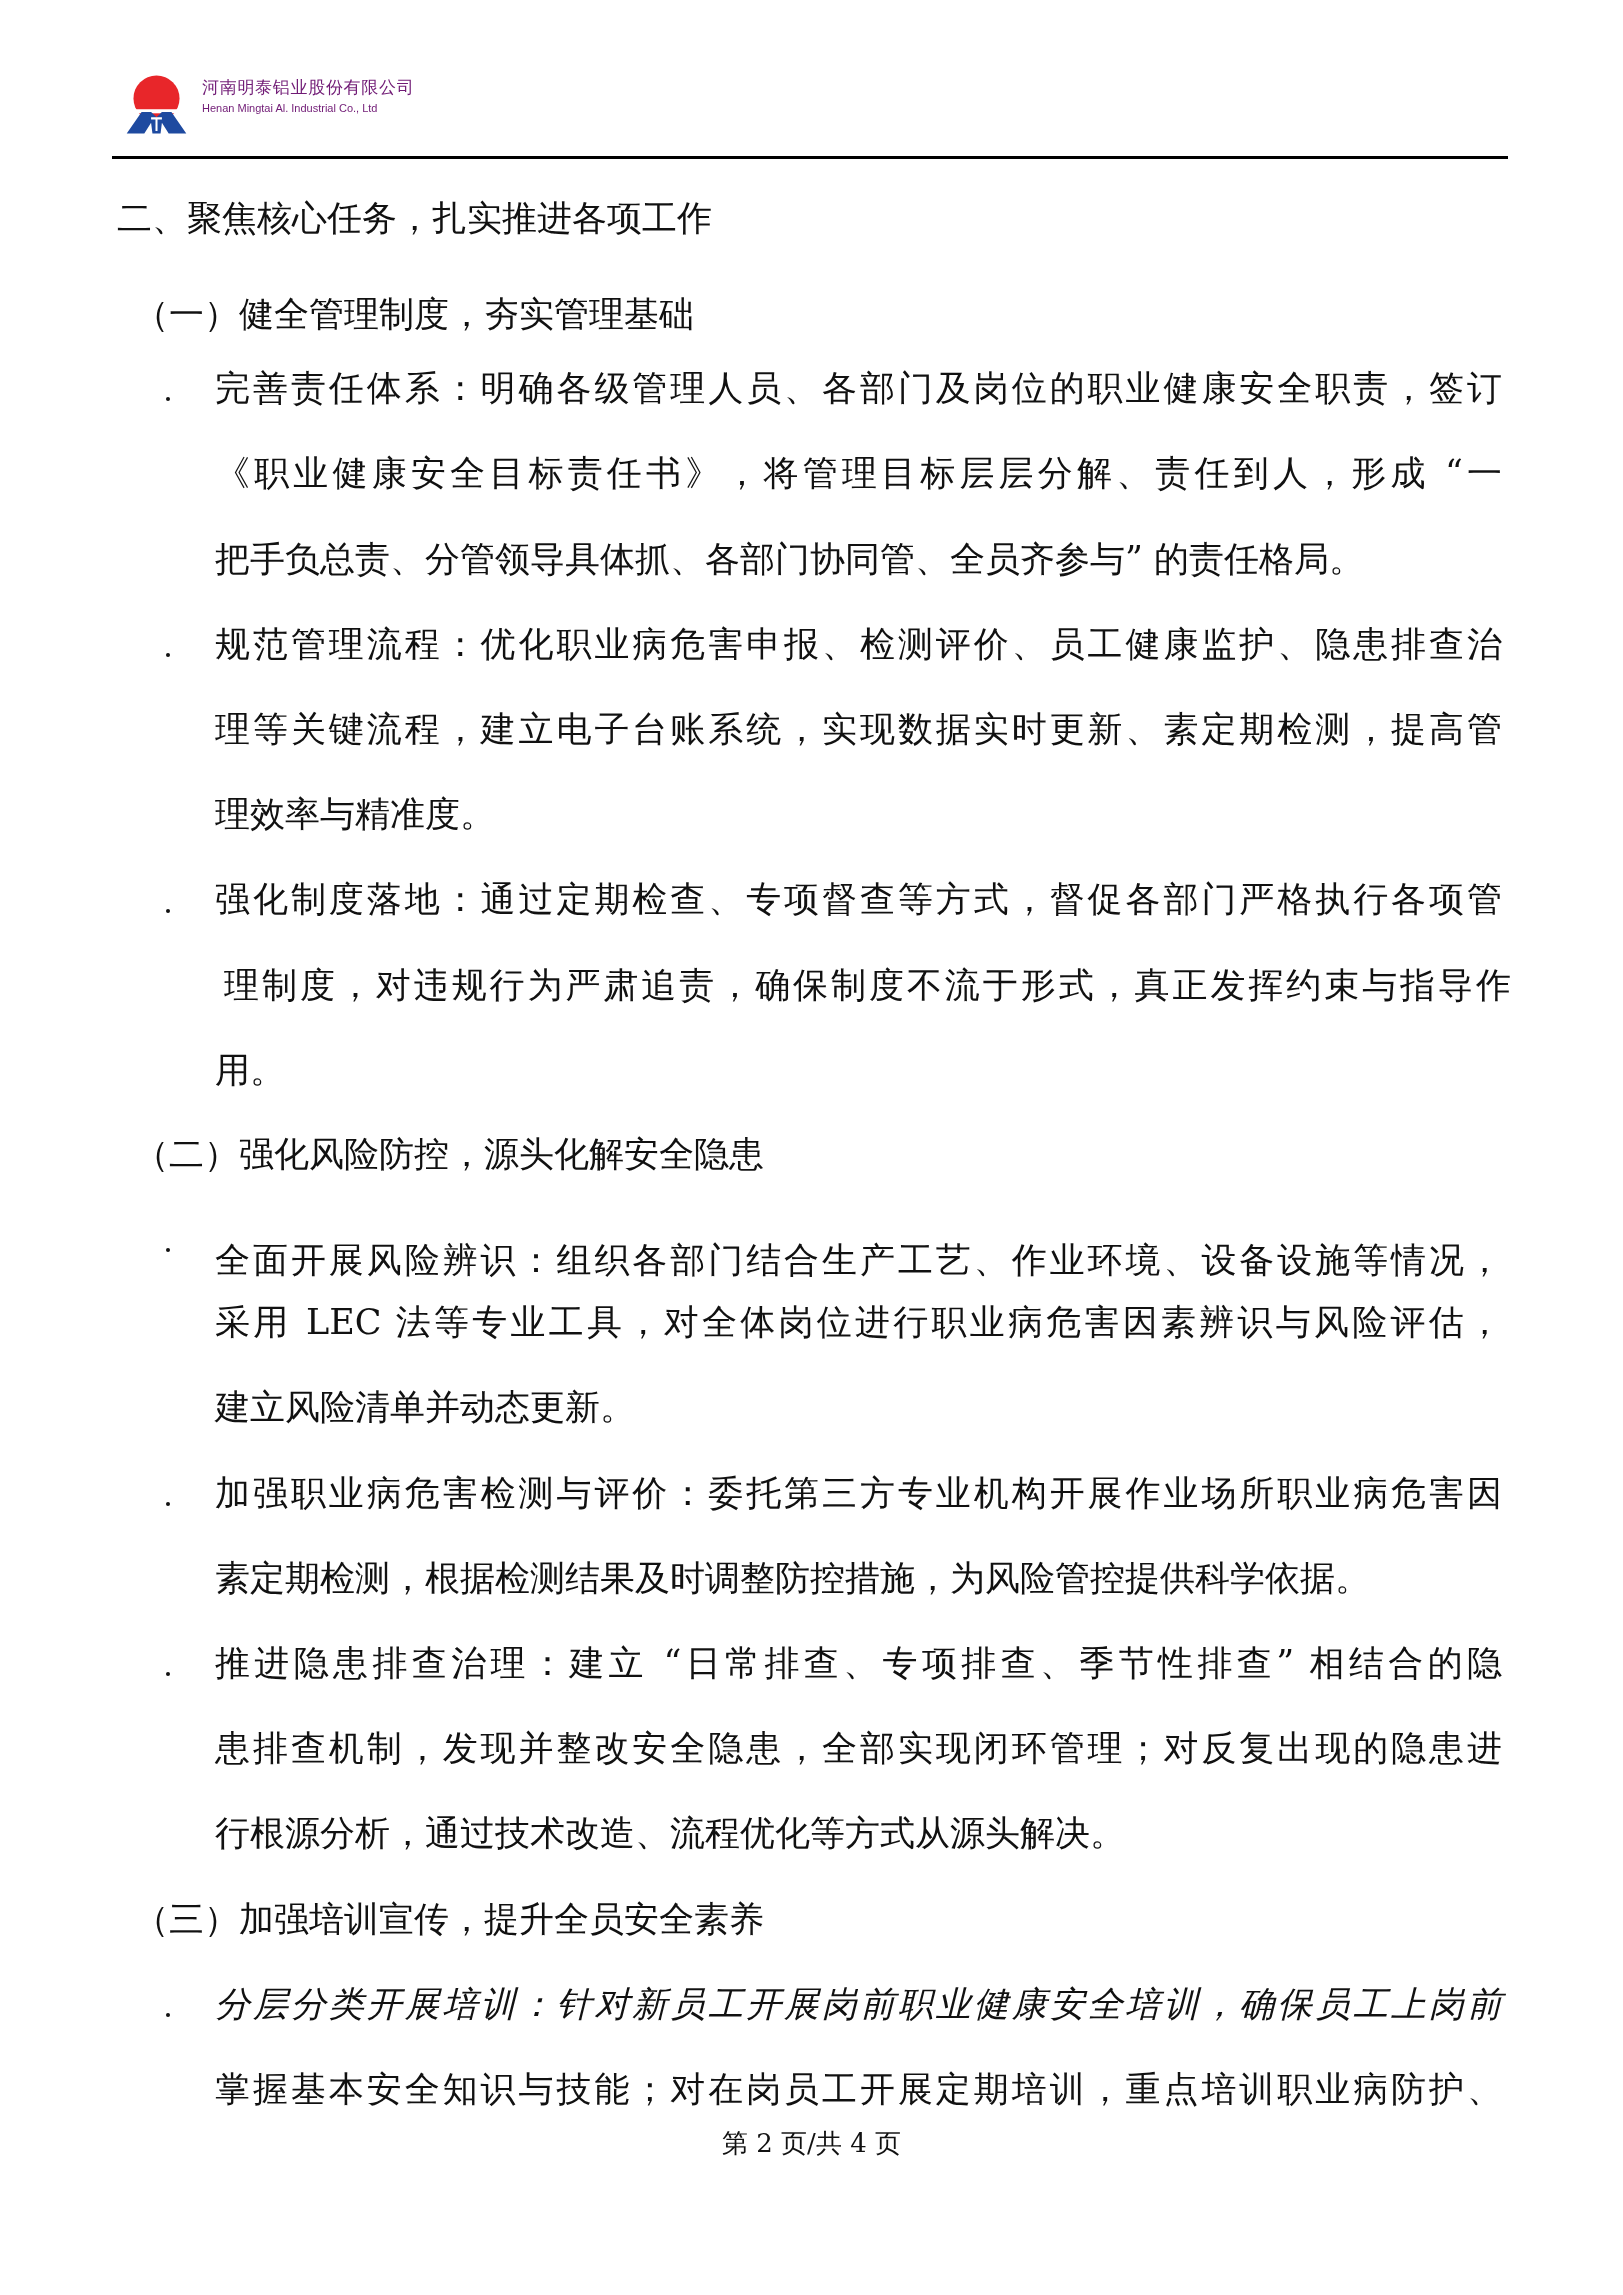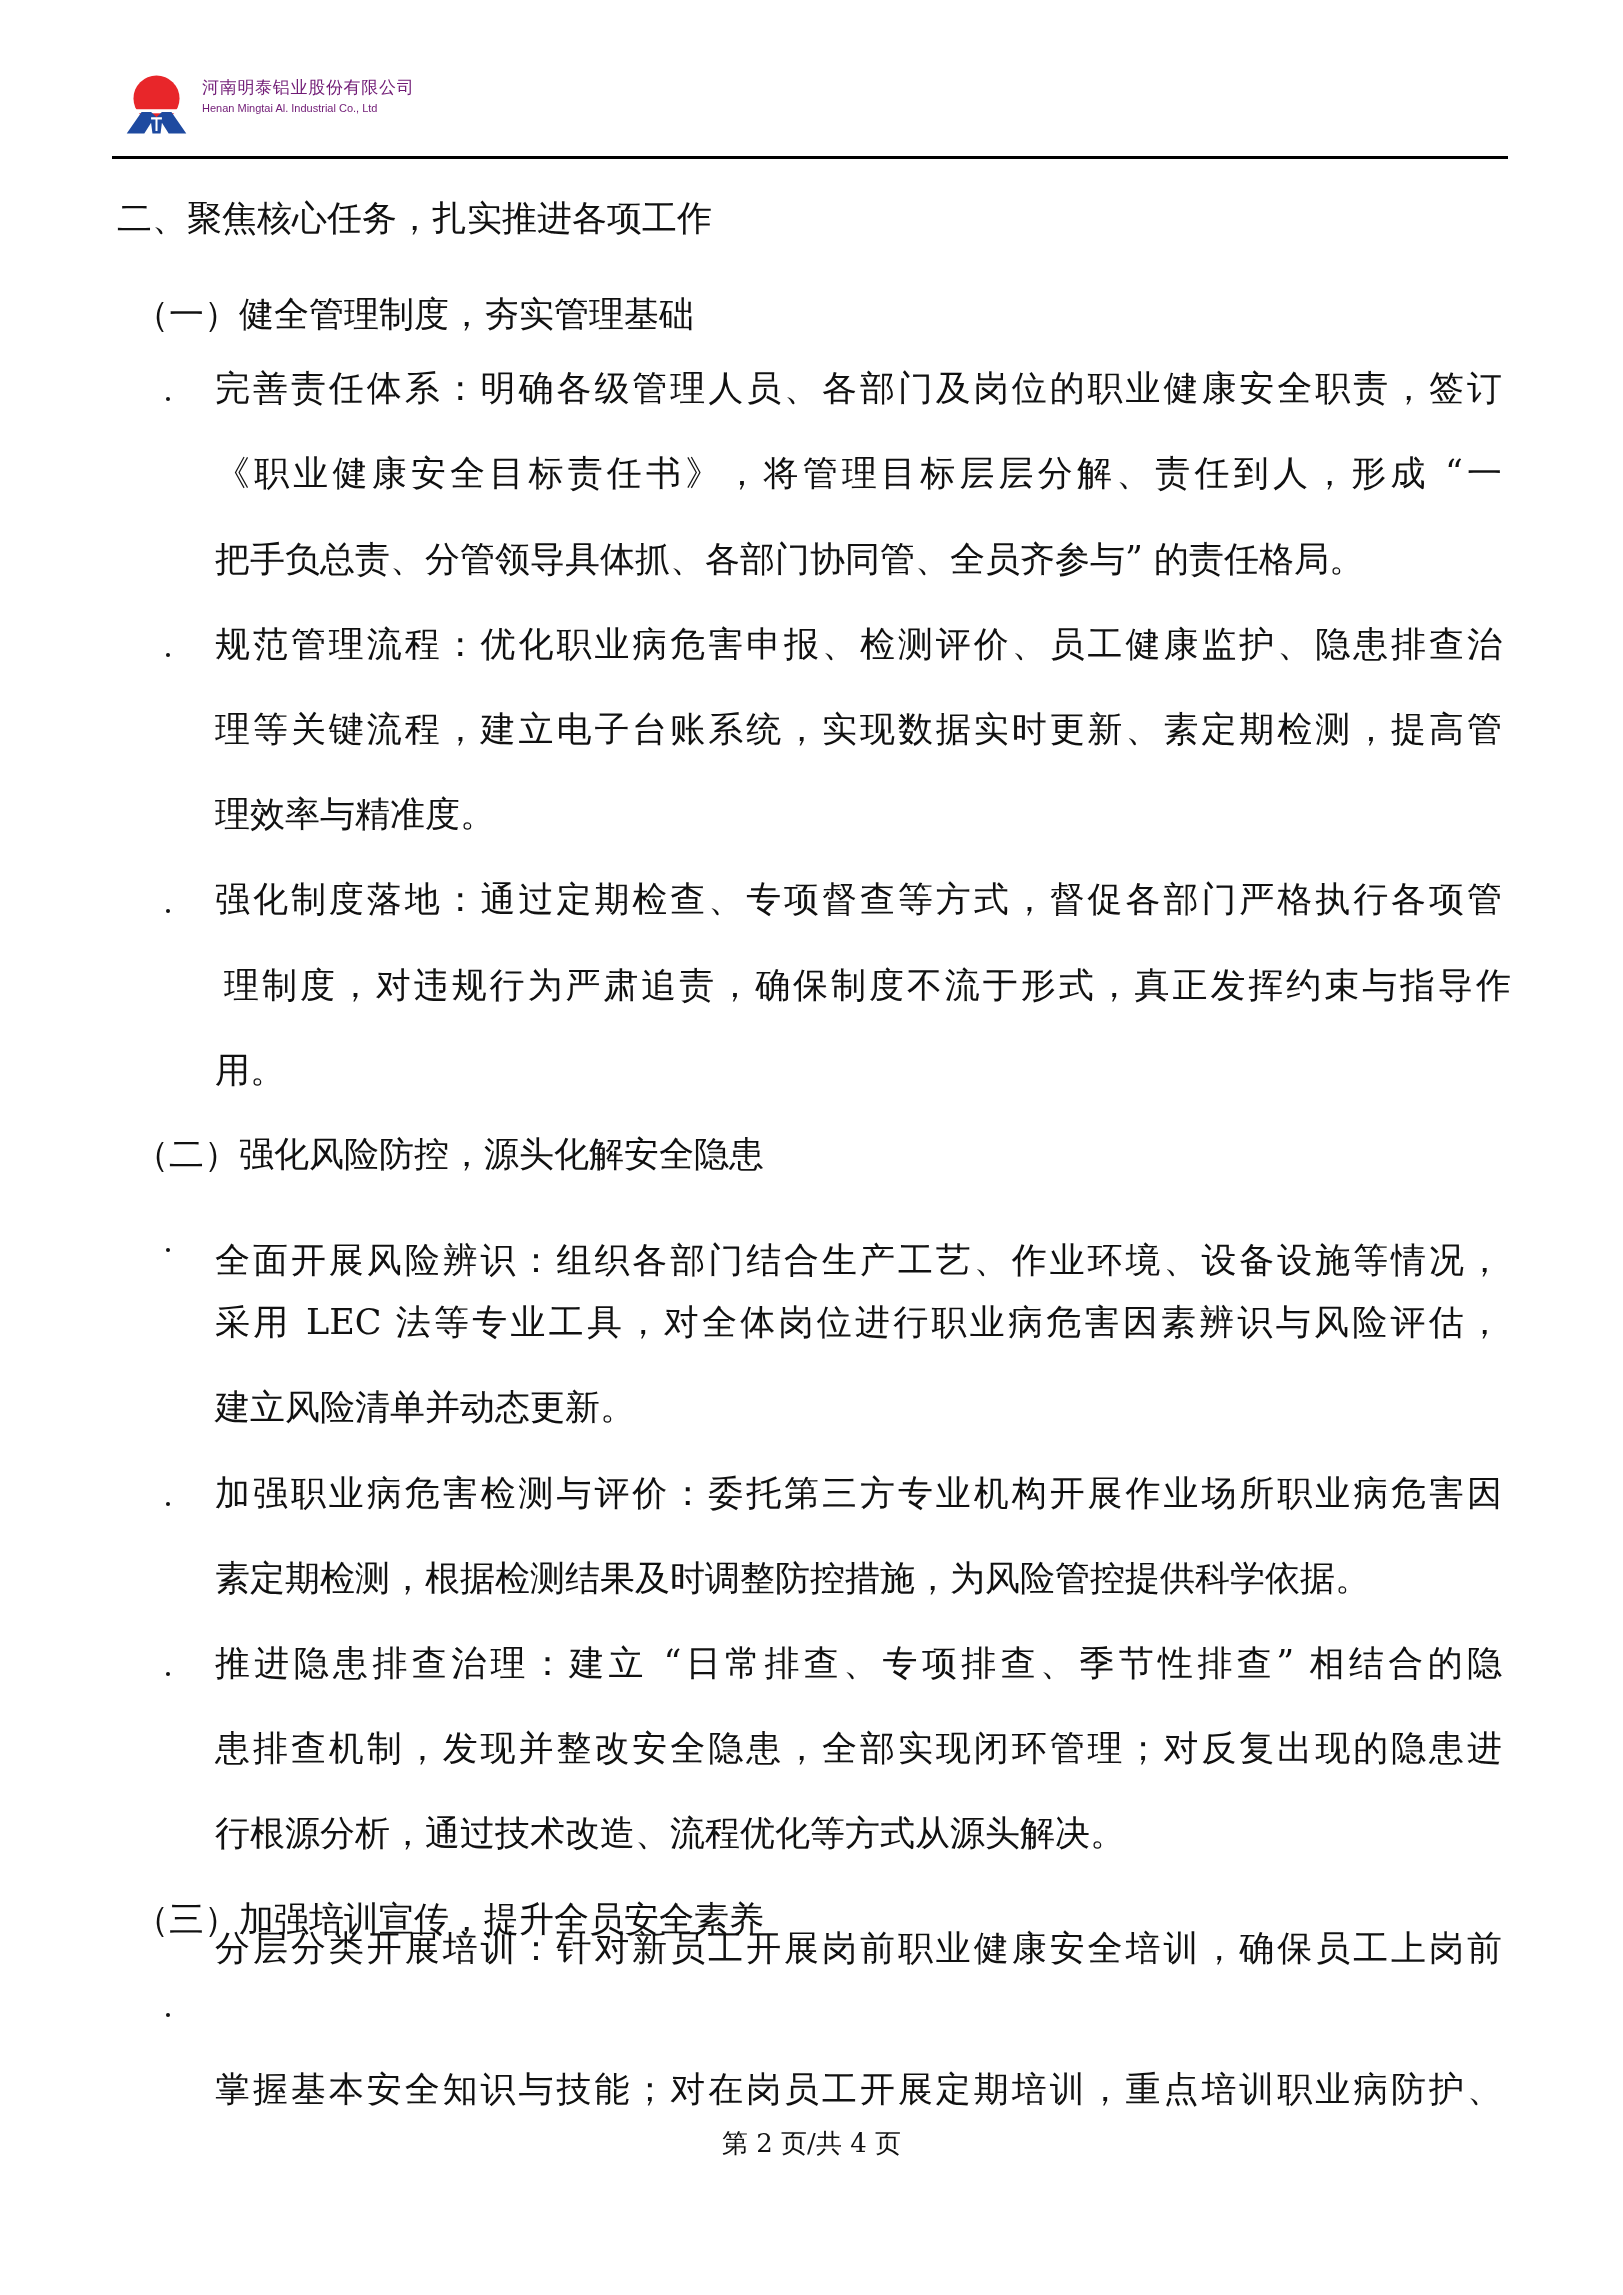--- a/index.html
+++ b/index.html
@@ -65,18 +65,18 @@
   <div class="line" style="left:215px; top:1558px;">素定期检测，根据检测结果及时调整防控措施，为风险管控提供科学依据。</div>
 
   <span class="bullet-dot" style="top:1672px;"></span>
   <div class="line just" style="left:215px; width:1287px; top:1643px;">推进隐患排查治理：建立 “日常排查、专项排查、季节性排查” 相结合的隐</div>
   <div class="line just" style="left:215px; width:1287px; top:1728px;">患排查机制，发现并整改安全隐患，全部实现闭环管理；对反复出现的隐患进</div>
   <div class="line" style="left:215px; top:1813px;">行根源分析，通过技术改造、流程优化等方式从源头解决。</div>
 
   <div class="line" style="left:134px; top:1899px;">（三）加强培训宣传，提升全员安全素养</div>
 
   <span class="bullet-dot" style="top:2013px;"></span>
-  <div class="line just" style="left:215px; width:1287px; top:1928px;">分层分类开展培训：针对新员工开展岗前职业健康安全培训，确保员工上岗前</div>
+  <div class="line just" style="left:215px; width:1287px; top:1984px;font-style:italic;">分层分类开展培训：针对新员工开展岗前职业健康安全培训，确保员工上岗前</div>
   <div class="line just" style="left:215px; width:1287px; top:2069px;">掌握基本安全知识与技能；对在岗员工开展定期培训，重点培训职业病防护、</div>
 </div>
 
 <div class="page-number">第 2 页/共 4 页</div>
 
 
 </body></html>

